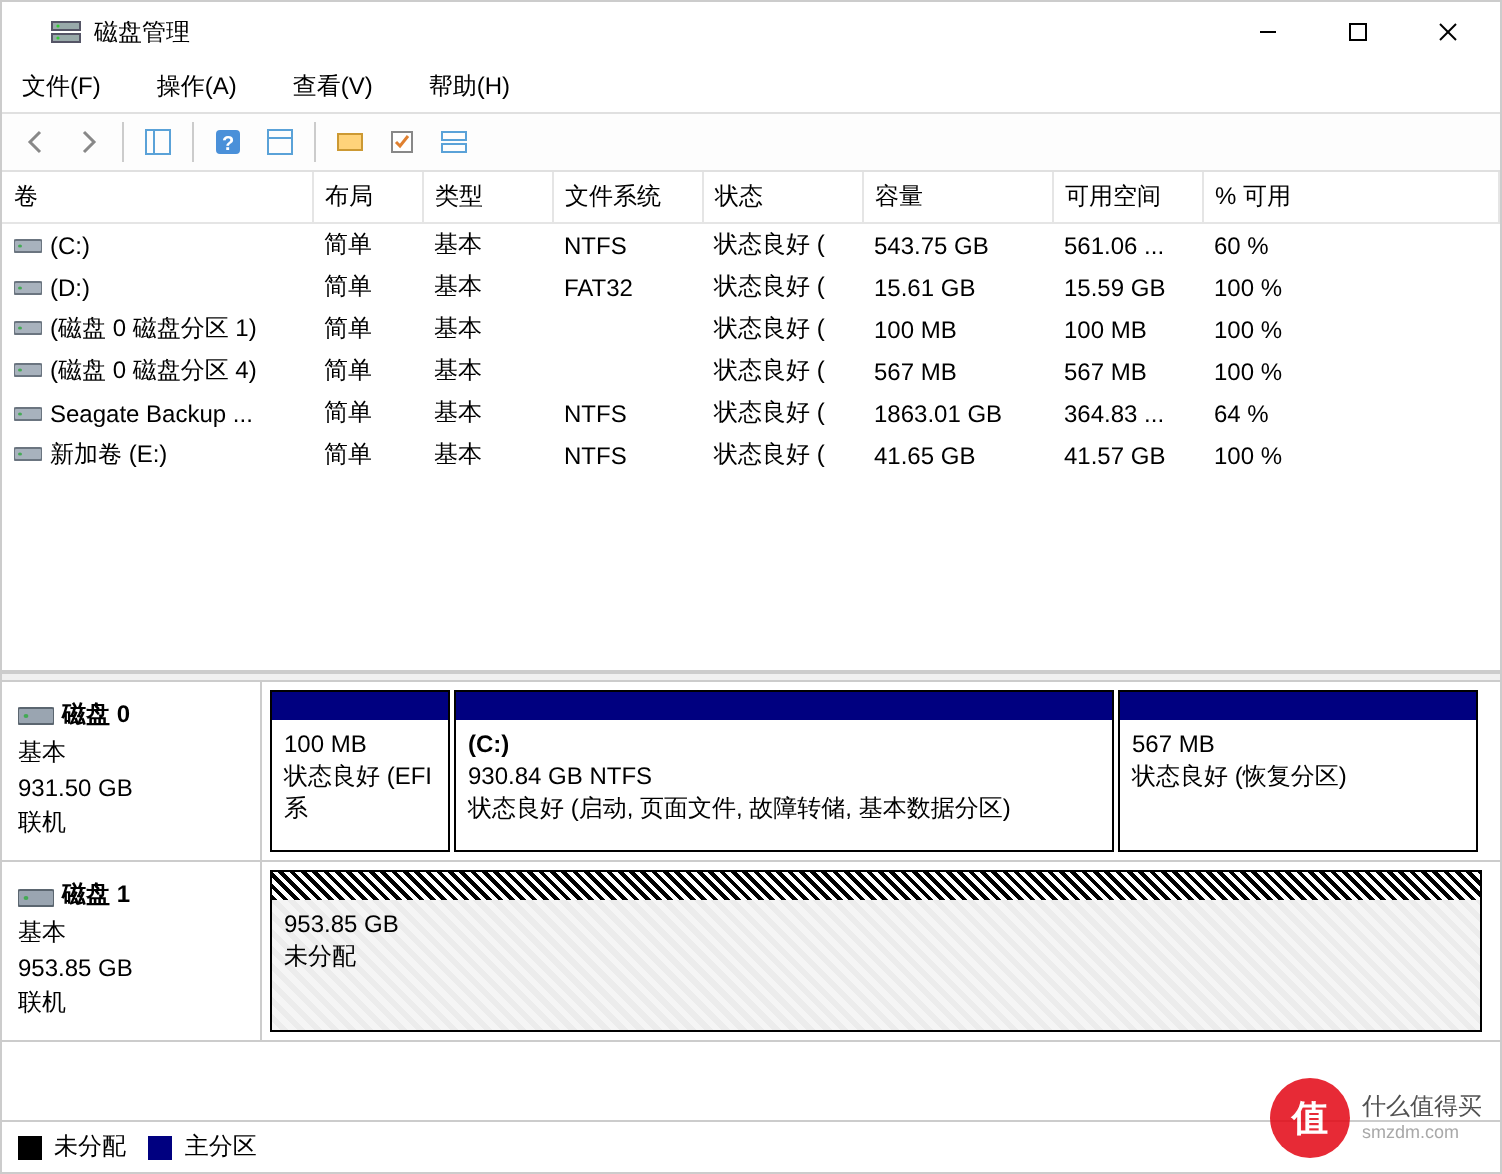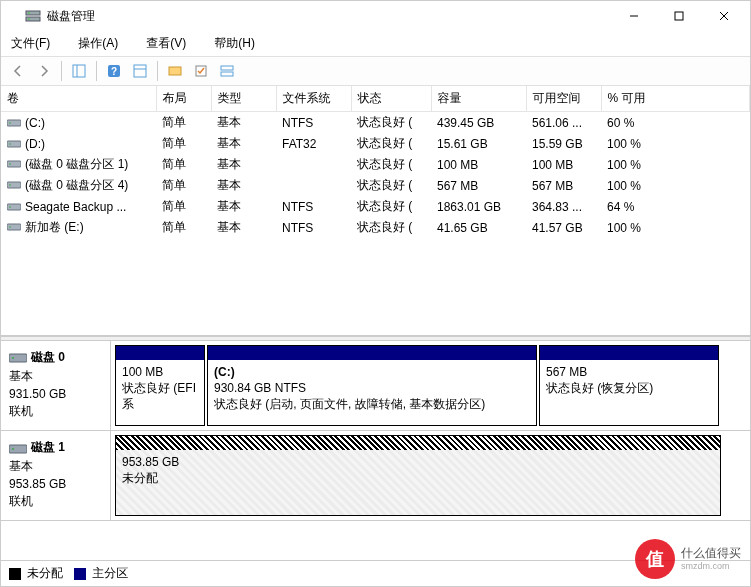--- a/index.html
+++ b/index.html
@@ -76,21 +76,21 @@
     flex:1;
     overflow:auto;
     background:#fff;
   }
   .disk-row {
     display:flex;
     border-bottom:1px solid #ccc;
     min-height:90px;
   }
   .disk-label {
-    width:110px;
+    width:130px;
     padding:8px 8px;
     border-right:1px solid #ccc;
     display:flex;
     flex-direction:column;
     gap:2px;
   }
   .disk-label .dicon { width:18px; height:14px; }
   .disk-parts {
     flex:1;
     display:flex;
@@ -264,21 +264,21 @@
     <tbody id="vol-body">
         <tr>
           <td><span class="vol-icon"><svg viewBox="0 0 14 10">
                 <rect x="0" y="2" width="14" height="6" rx="1" fill="#a8b2bd" stroke="#6b7580"></rect>
                 <ellipse cx="3" cy="5" rx="1" ry="0.8" fill="#4a5"></ellipse>
               </svg></span>(C:)</td>
           <td>简单</td>
           <td>基本</td>
           <td>NTFS</td>
           <td>状态良好 (</td>
-          <td>439.45 GB</td>
+          <td>543.75 GB</td>
           <td>561.06 ...</td>
           <td>60 %</td>
         </tr>
         <tr>
           <td><span class="vol-icon"><svg viewBox="0 0 14 10">
                 <rect x="0" y="2" width="14" height="6" rx="1" fill="#a8b2bd" stroke="#6b7580"></rect>
                 <ellipse cx="3" cy="5" rx="1" ry="0.8" fill="#4a5"></ellipse>
               </svg></span>(D:)</td>
           <td>简单</td>
           <td>基本</td>

